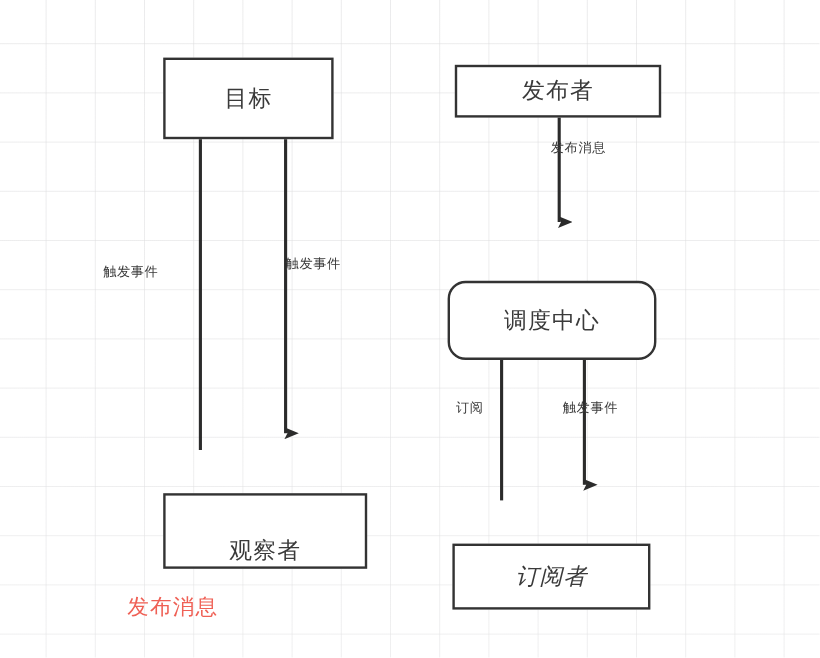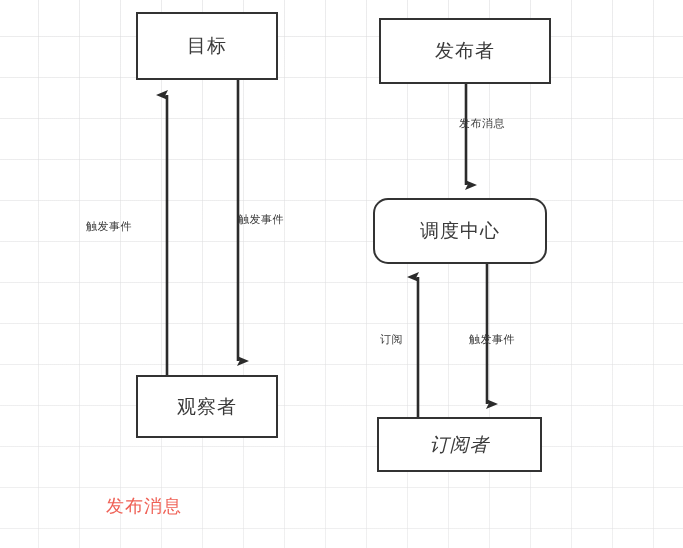--- a/index.html
+++ b/index.html
@@ -39,20 +39,21 @@
     box-sizing: border-box;
     background: #ffffff;
     border: 2.5px solid #333333;
     display: flex;
     align-items: center;
     justify-content: center;
     color: #3a3a3a;
     font-size: 19px;
     letter-spacing: 1px;
     font-family: "Liberation Sans", "DejaVu Sans", sans-serif;
+    margin-top: 36px;
   }
   .node.rounded { border-radius: 15px; }
   .edge-label {
     position: absolute;
     color: #3a3a3a;
     font-size: 11px;
     letter-spacing: 0.5px;
     white-space: nowrap;
     font-family: "Liberation Sans", "DejaVu Sans", sans-serif;
   }
@@ -100,29 +101,29 @@
 
     <g>
       <line x1="487" y1="264" x2="487" y2="404" stroke="#2b2b2b" stroke-width="2.6" marker-end="url(#arrowDown)"></line>
     </g>
   </svg>
 
   <div class="node" style="left:136px; top:12px; width:142px; height:68px;">
     <span>目标</span>
   </div>
 
-  <div class="node" style="left:136px; top:375px; width:142px; height:63px;">
+  <div class="node" style="left:136px; top:375px; width:170px; height:63px;align-items:flex-end;">
     <span>观察者</span>
   </div>
 
   <div class="edge-label" style="left:86px; top:219px;">触发事件</div>
 
   <div class="edge-label" style="left:238px; top:212px;">触发事件</div>
 
-  <div class="node" style="left:379px; top:18px; width:172px; height:66px;">
+  <div class="node" style="left:379px; top:18px; width:172px; height:44px;">
     <span>发布者</span>
   </div>
 
   <div class="node rounded" style="left:373px; top:198px; width:174px; height:66px;">
     <span>调度中心</span>
   </div>
 
   <div class="node" style="left:377px; top:417px; width:165px; height:55px;font-style:italic;">
     <span>订阅者</span>
   </div>

